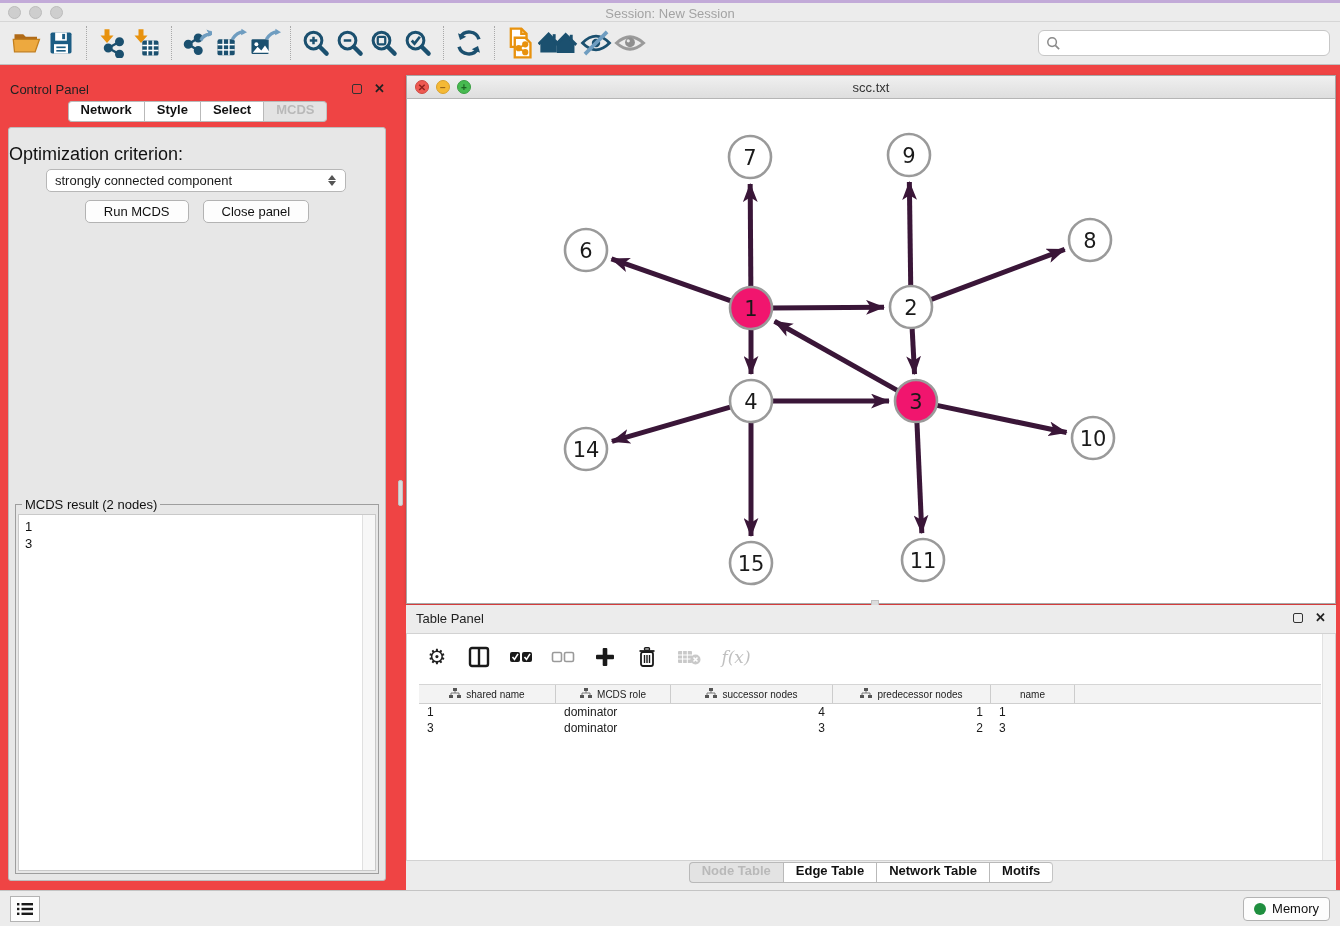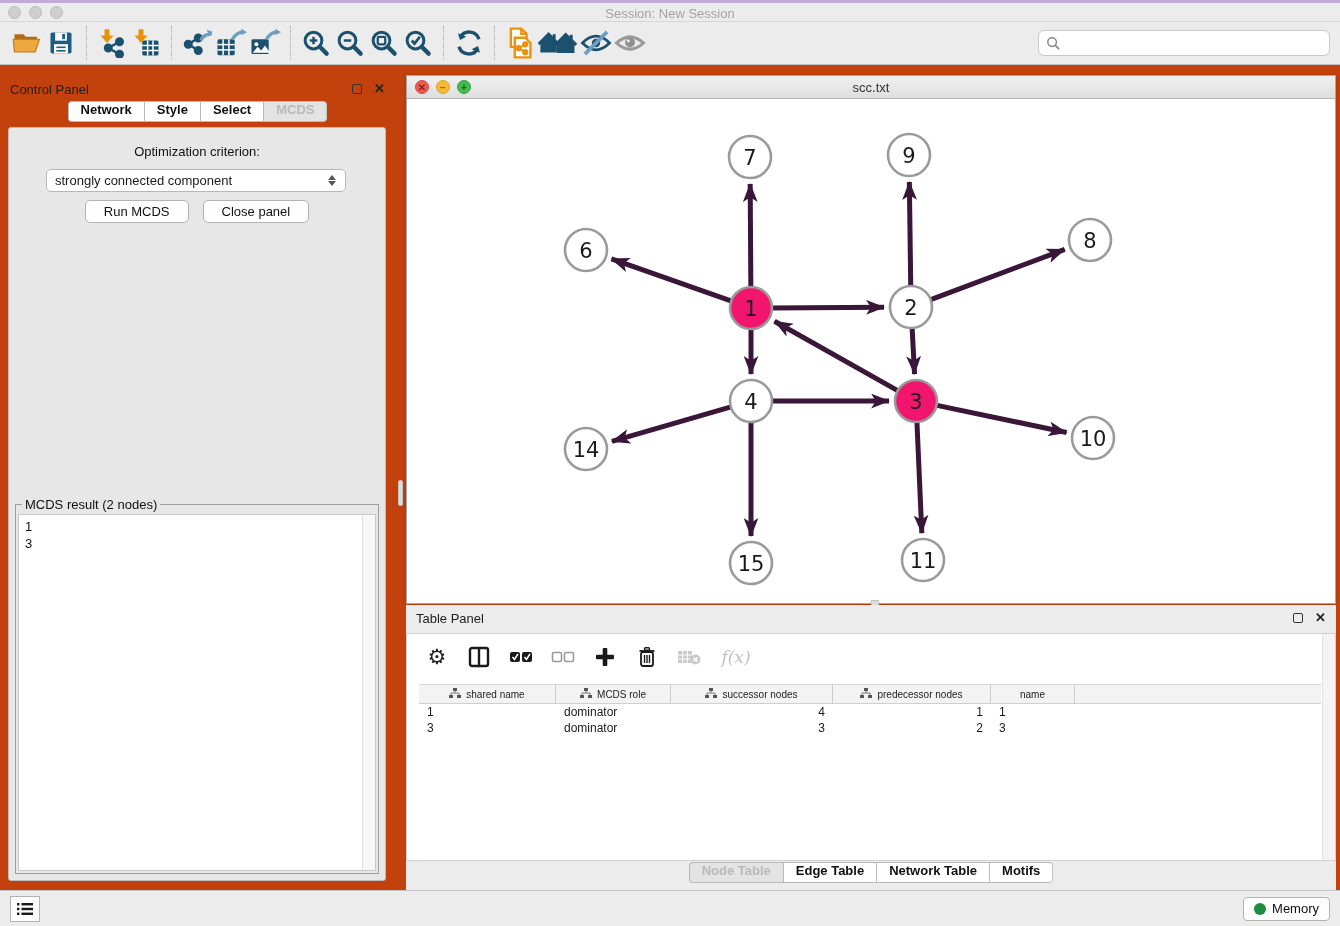--- a/index.html
+++ b/index.html
@@ -1,18 +1,18 @@
 <!DOCTYPE html>
 <html><head>
 <meta charset="utf-8">
 <style>
   * { margin:0; padding:0; box-sizing:border-box; }
   html,body { width:1340px; height:926px; overflow:hidden; }
   body { font-family:"Liberation Sans", sans-serif; background:#ececec; color:#1a1a1a; }
-  .app { position:relative; width:1340px; height:926px; background:#c2410c; display:flex; flex-direction:column; }
+  .app { position:relative; width:1340px; height:926px; background:#ef4444; display:flex; flex-direction:column; }
 
   
   .titlebar { height:22px; background:#ececec; border-top:3px solid #c2aad8; border-bottom:1px solid #d6d6d6; position:relative; flex:none; }
   .titlebar .title { position:absolute; left:0; right:0; top:3px; text-align:center; font-size:13px; color:#a3a3a3; }
   .traffic { position:absolute; left:8px; top:3px; display:flex; gap:8px; }
   .traffic .dot { width:13px; height:13px; border-radius:50%; background:#cecece; border:1px solid #bcbcbc; }
 
   
   .toolbar { height:43px; flex:none; background:#ececec; border-bottom:1px solid #c0c0c0; display:flex; align-items:center; padding:0 10px; }
   .tbtn { width:34px; height:34px; display:flex; align-items:center; justify-content:center; flex:none; cursor:default; }
@@ -28,21 +28,21 @@
   .panel-head { height:24px; display:flex; align-items:center; padding:0 10px; font-size:13px; color:#222; }
   .panel-head .spacer { flex:1; }
   .mini-float { width:10px; height:10px; border:1.5px solid #333; border-radius:2px; margin-right:12px; }
   .mini-close { font-size:13px; font-weight:bold; color:#222; line-height:10px; }
   .tabstrip { display:flex; justify-content:center; position:relative; z-index:2; height:21px; }
   .tab { background:#fff; border:1px solid #b9b9b9; border-right:none; padding:0 12px 0; font-size:13px; color:#111; height:21px;font-weight:bold; }
   .tab:first-child { border-radius:4px 0 0 4px; }
   .tab:last-child { border-right:1px solid #c4c4c4; border-radius:0 4px 4px 0; }
   .tab.selected { background:#e3e3e3; color:#b9b9b9; }
   .cp-box { position:absolute; left:8px; right:9px; top:52px; bottom:9px; background:#e7e7e7; border:1px solid #bdbdbd; border-radius:3px; }
-  .opt-label { text-align:center; margin-top:16px; font-size:13px; color:#111; }
+  .opt-label { margin-top:16px; font-size:18px; color:#111; }
   .dropdown { position:absolute; left:37px; right:39px; top:41px; height:23px; background:#fff; border:1px solid #b7b7b7; border-radius:5px; display:flex; align-items:center; padding:0 8px; font-size:13px; }
   .dropdown .dval { flex:1; }
   .stepper { width:11px; display:flex; flex-direction:column; align-items:center; gap:1px; }
   .stepper .up { width:0; height:0; border-left:4px solid transparent; border-right:4px solid transparent; border-bottom:5px solid #555; }
   .stepper .dn { width:0; height:0; border-left:4px solid transparent; border-right:4px solid transparent; border-top:5px solid #555; }
   .btnrow { position:absolute; top:72px; left:0; right:0; display:flex; justify-content:center; gap:14px; }
   .pushbtn { background:#fdfdfd; border:1px solid #b3b3b3; border-radius:5px; height:23px; padding:0 18px; font-size:13px; color:#111; display:flex; align-items:center; }
   .groupbox { position:absolute; left:6px; right:6px; top:376px; bottom:6px; border:1px solid #9e9e9e; }
   .groupbox .legend { position:absolute; top:-8px; left:6px; background:#e7e7e7; padding:0 3px; font-size:13px; color:#111; }
   .groupbox .white { position:absolute; left:2px; right:2px; top:9px; bottom:2px; background:#fff; border:1px solid #c9c9c9; overflow:hidden; }

